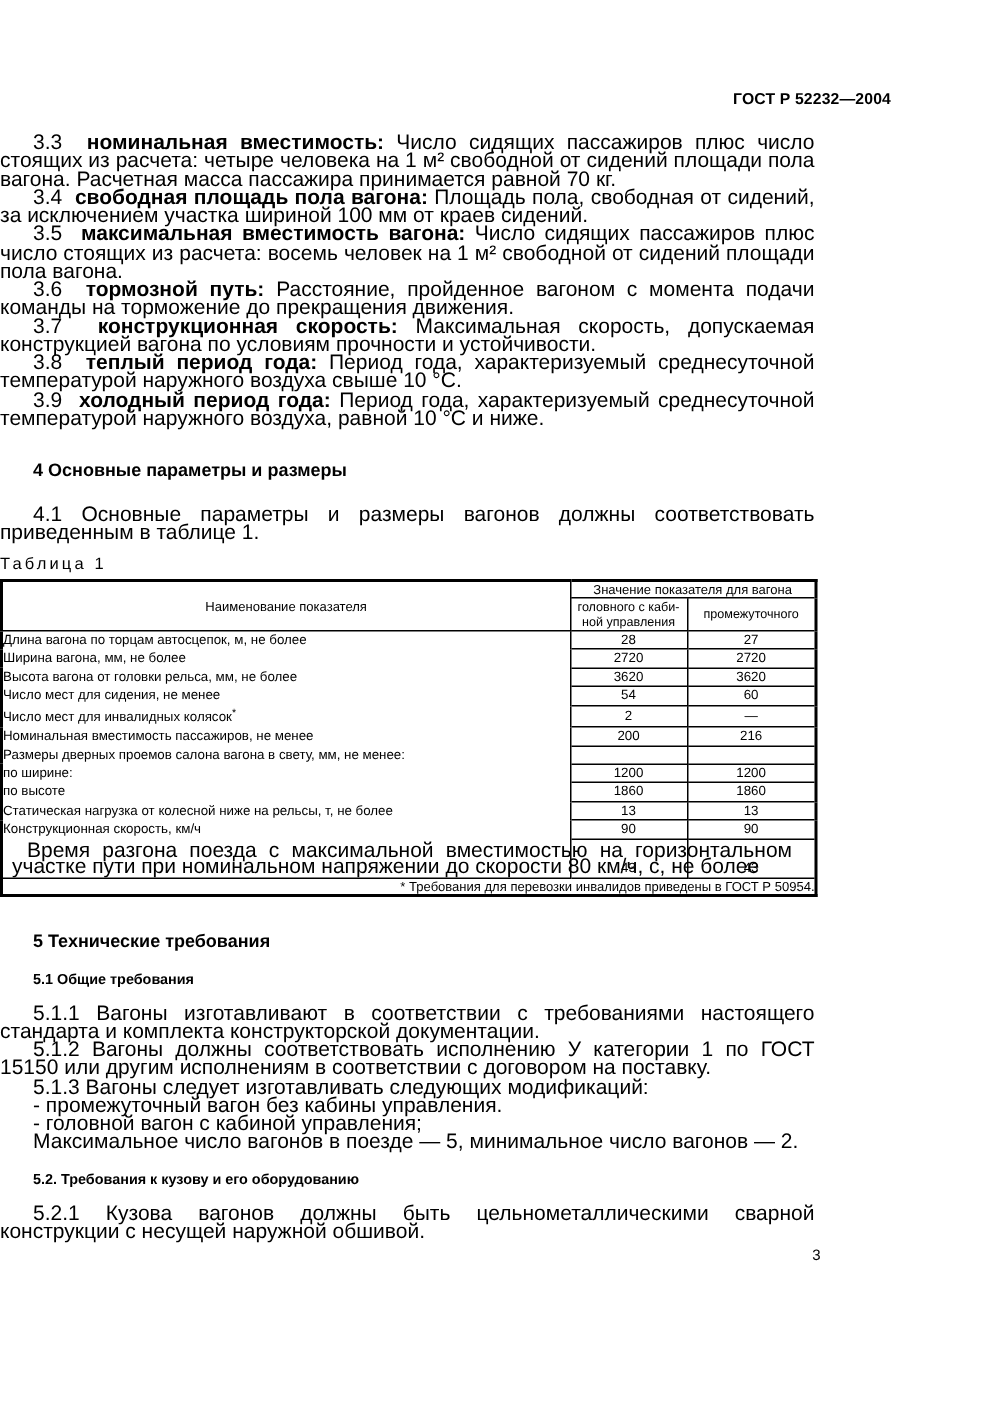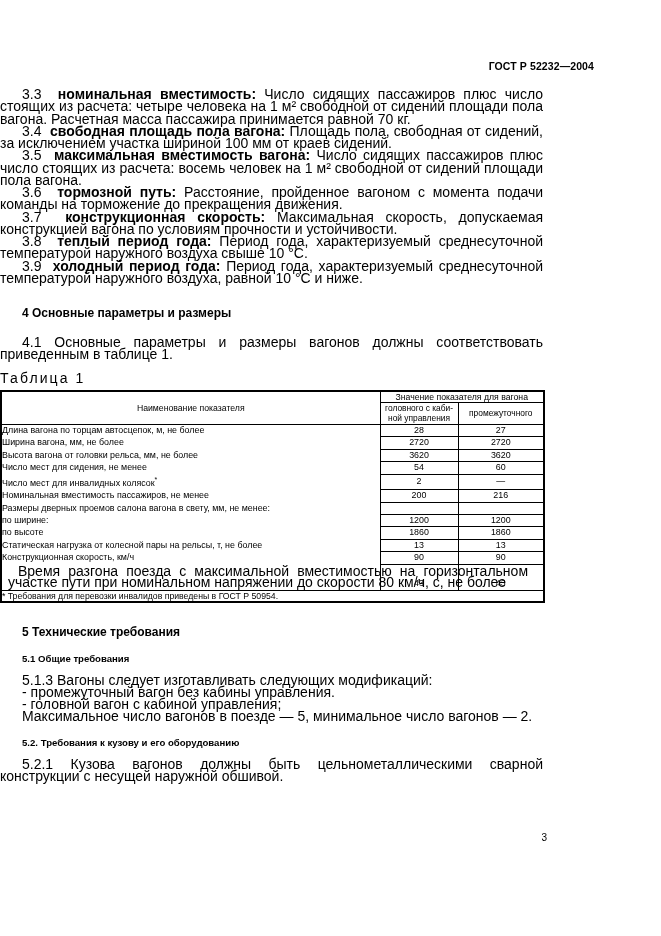--- a/index.html
+++ b/index.html
@@ -70,21 +70,21 @@
   }
 
   .sp-h2-before { height: 22px; }
   .sp-h2-after  { height: 16px; }
   .sp-sub-before{ height: 14px; }
   .sp-sub-after { height: 9px; }
   .sp-small     { height: 9px; }
 
   
   .tbl-caption {
-    font-size: 14px;
+    font-size: 11px;
     letter-spacing: 2.1px;
     margin: 0;
     padding: 0 0 4px 0;
   }
   table.gost {
     border-collapse: collapse;
     width: 543px;
     table-layout: fixed;
     font-size: 8.7px;
   }
@@ -150,21 +150,21 @@
     font-size: 14px;
     line-height: 11.6px;
     text-align: justify;
     text-indent: 10px;
     background: transparent;
     z-index: 4;
   }
   .wide-spacer { height: 25px; }
 
   td.footnote {
-    text-align: left;
+    text-align: right;
     padding: 4px 6px 4px 34px;
     font-size: 8.7px;
   }
 
   
   .folio {
     position: absolute;
     right: 47px;
     top: 832px;
     font-size: 10px;
@@ -269,21 +269,21 @@
           <td class="cell-val blank-v outer-right">1200</td>
         </tr>
 
         <tr>
           <td class="cell-name ind1 outer-left" style="border-top:none;border-bottom:none;">по высоте</td>
           <td class="cell-val blank-v">1860</td>
           <td class="cell-val blank-v outer-right">1860</td>
         </tr>
 
         <tr>
-          <td class="cell-name outer-left" style="border-top:none;border-bottom:none;">Статическая нагрузка от колесной пары на рельсы, т, не более</td>
+          <td class="cell-name outer-left" style="border-top:none;border-bottom:none;">Статическая нагрузка от колесной ниже на рельсы, т, не более</td>
           <td class="cell-val blank-v">13</td>
           <td class="cell-val blank-v outer-right">13</td>
         </tr>
 
         <tr>
           <td class="cell-name outer-left" style="border-top:none;border-bottom:none;">Конструкционная скорость, км/ч</td>
           <td class="cell-val blank-v">90</td>
           <td class="cell-val blank-v outer-right">90</td>
         </tr>
 
@@ -302,20 +302,22 @@
       </tbody>
     </table>
 
     <div class="sp-h2-before"></div>
     <h2 class="sec">5  Технические требования</h2>
     <div class="sp-sub-before"></div>
 
     <h3 class="sub">5.1  Общие требования</h3>
     <div class="sp-sub-after"></div>
 
+    <p class="t">5.1.1  Вагоны изготавливают в соответствии с требованиями настоящего стандарта и комплекта конструкторской документации.</p>
+    <p class="t">5.1.2  Вагоны должны соответствовать исполнению У категории 1 по ГОСТ 15150 или другим исполнениям в соответствии с договором на поставку.</p>
     <p class="t">5.1.3  Вагоны следует изготавливать следующих модификаций:</p>
     <p class="t cont" style="text-indent:22px;">- промежуточный вагон без кабины управления.</p>
     <p class="t cont" style="text-indent:22px;">- головной вагон с кабиной управления;</p>
     <p class="t cont" style="text-indent:22px;">Максимальное число вагонов в поезде — 5, минимальное число вагонов — 2.</p>
 
     <div class="sp-sub-before"></div>
     <h3 class="sub">5.2.  Требования к кузову и его оборудованию</h3>
     <div class="sp-sub-after"></div>
 
     <p class="t">5.2.1  Кузова вагонов должны быть цельнометаллическими сварной конструкции с несущей наружной обшивой.</p>

